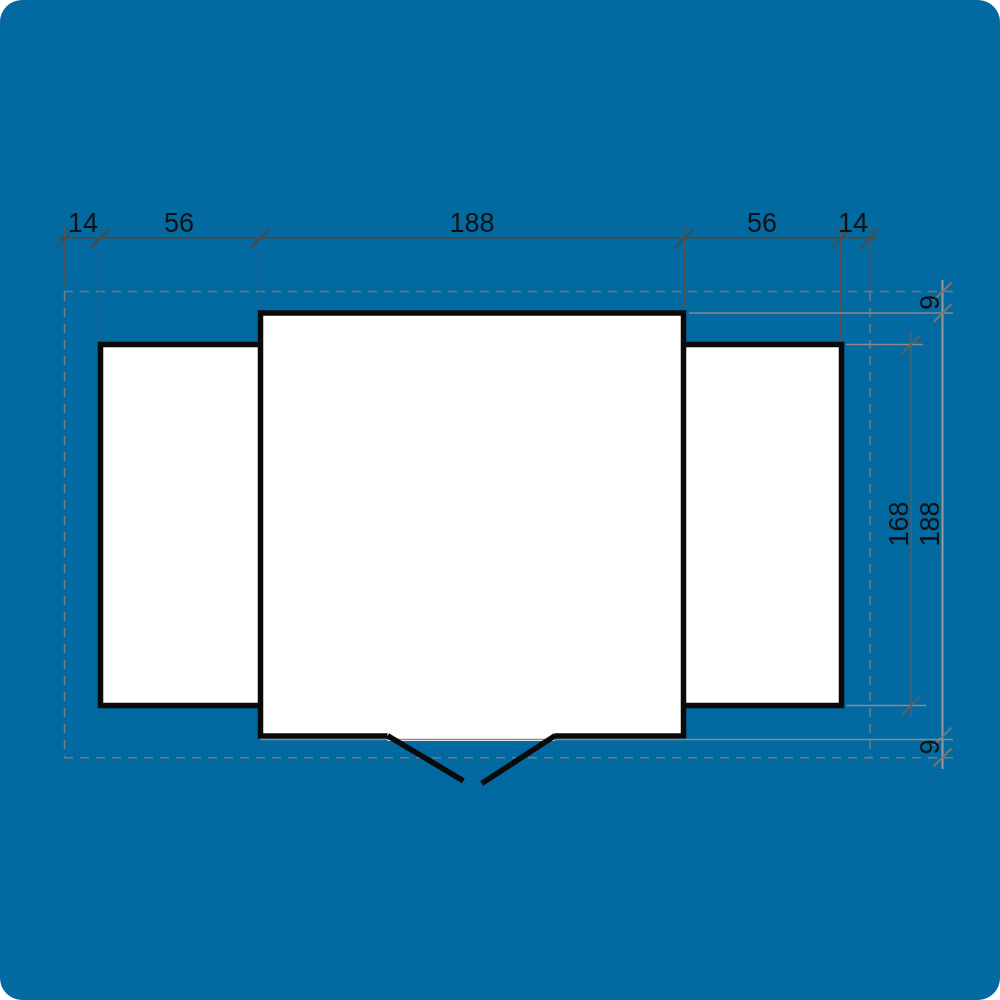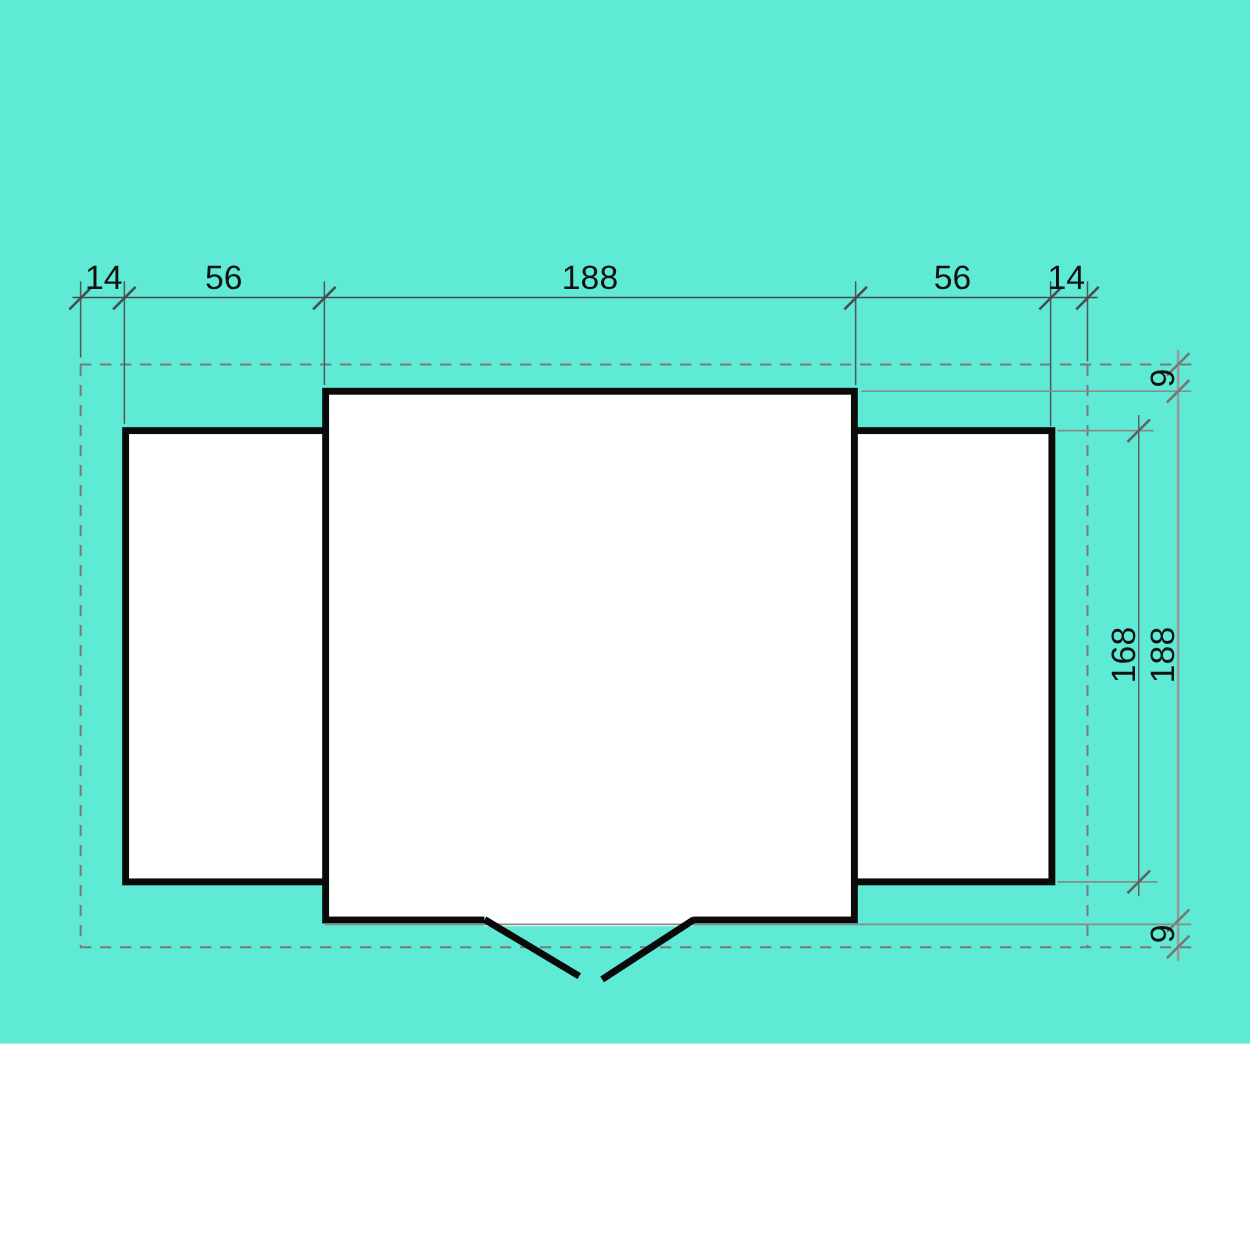--- a/index.html
+++ b/index.html
@@ -4,23 +4,24 @@
 <style>
   html, body {
     margin: 0;
     padding: 0;
     background: #ffffff;
     font-family: "Liberation Sans", sans-serif;
   }
   #stage {
     position: relative;
     width: 1000px;
-    height: 835px;
-    background: #5eead4;
+    height: 1000px;
+    background: #0369a1;
     overflow: hidden;
+    border-radius: 22px;
   }
   svg { display: block; }
   .dim-label {
     font-family: "Liberation Sans", sans-serif;
     font-size: 27px;
     fill: #111111;
   }
 </style>
 </head>
 <body>

